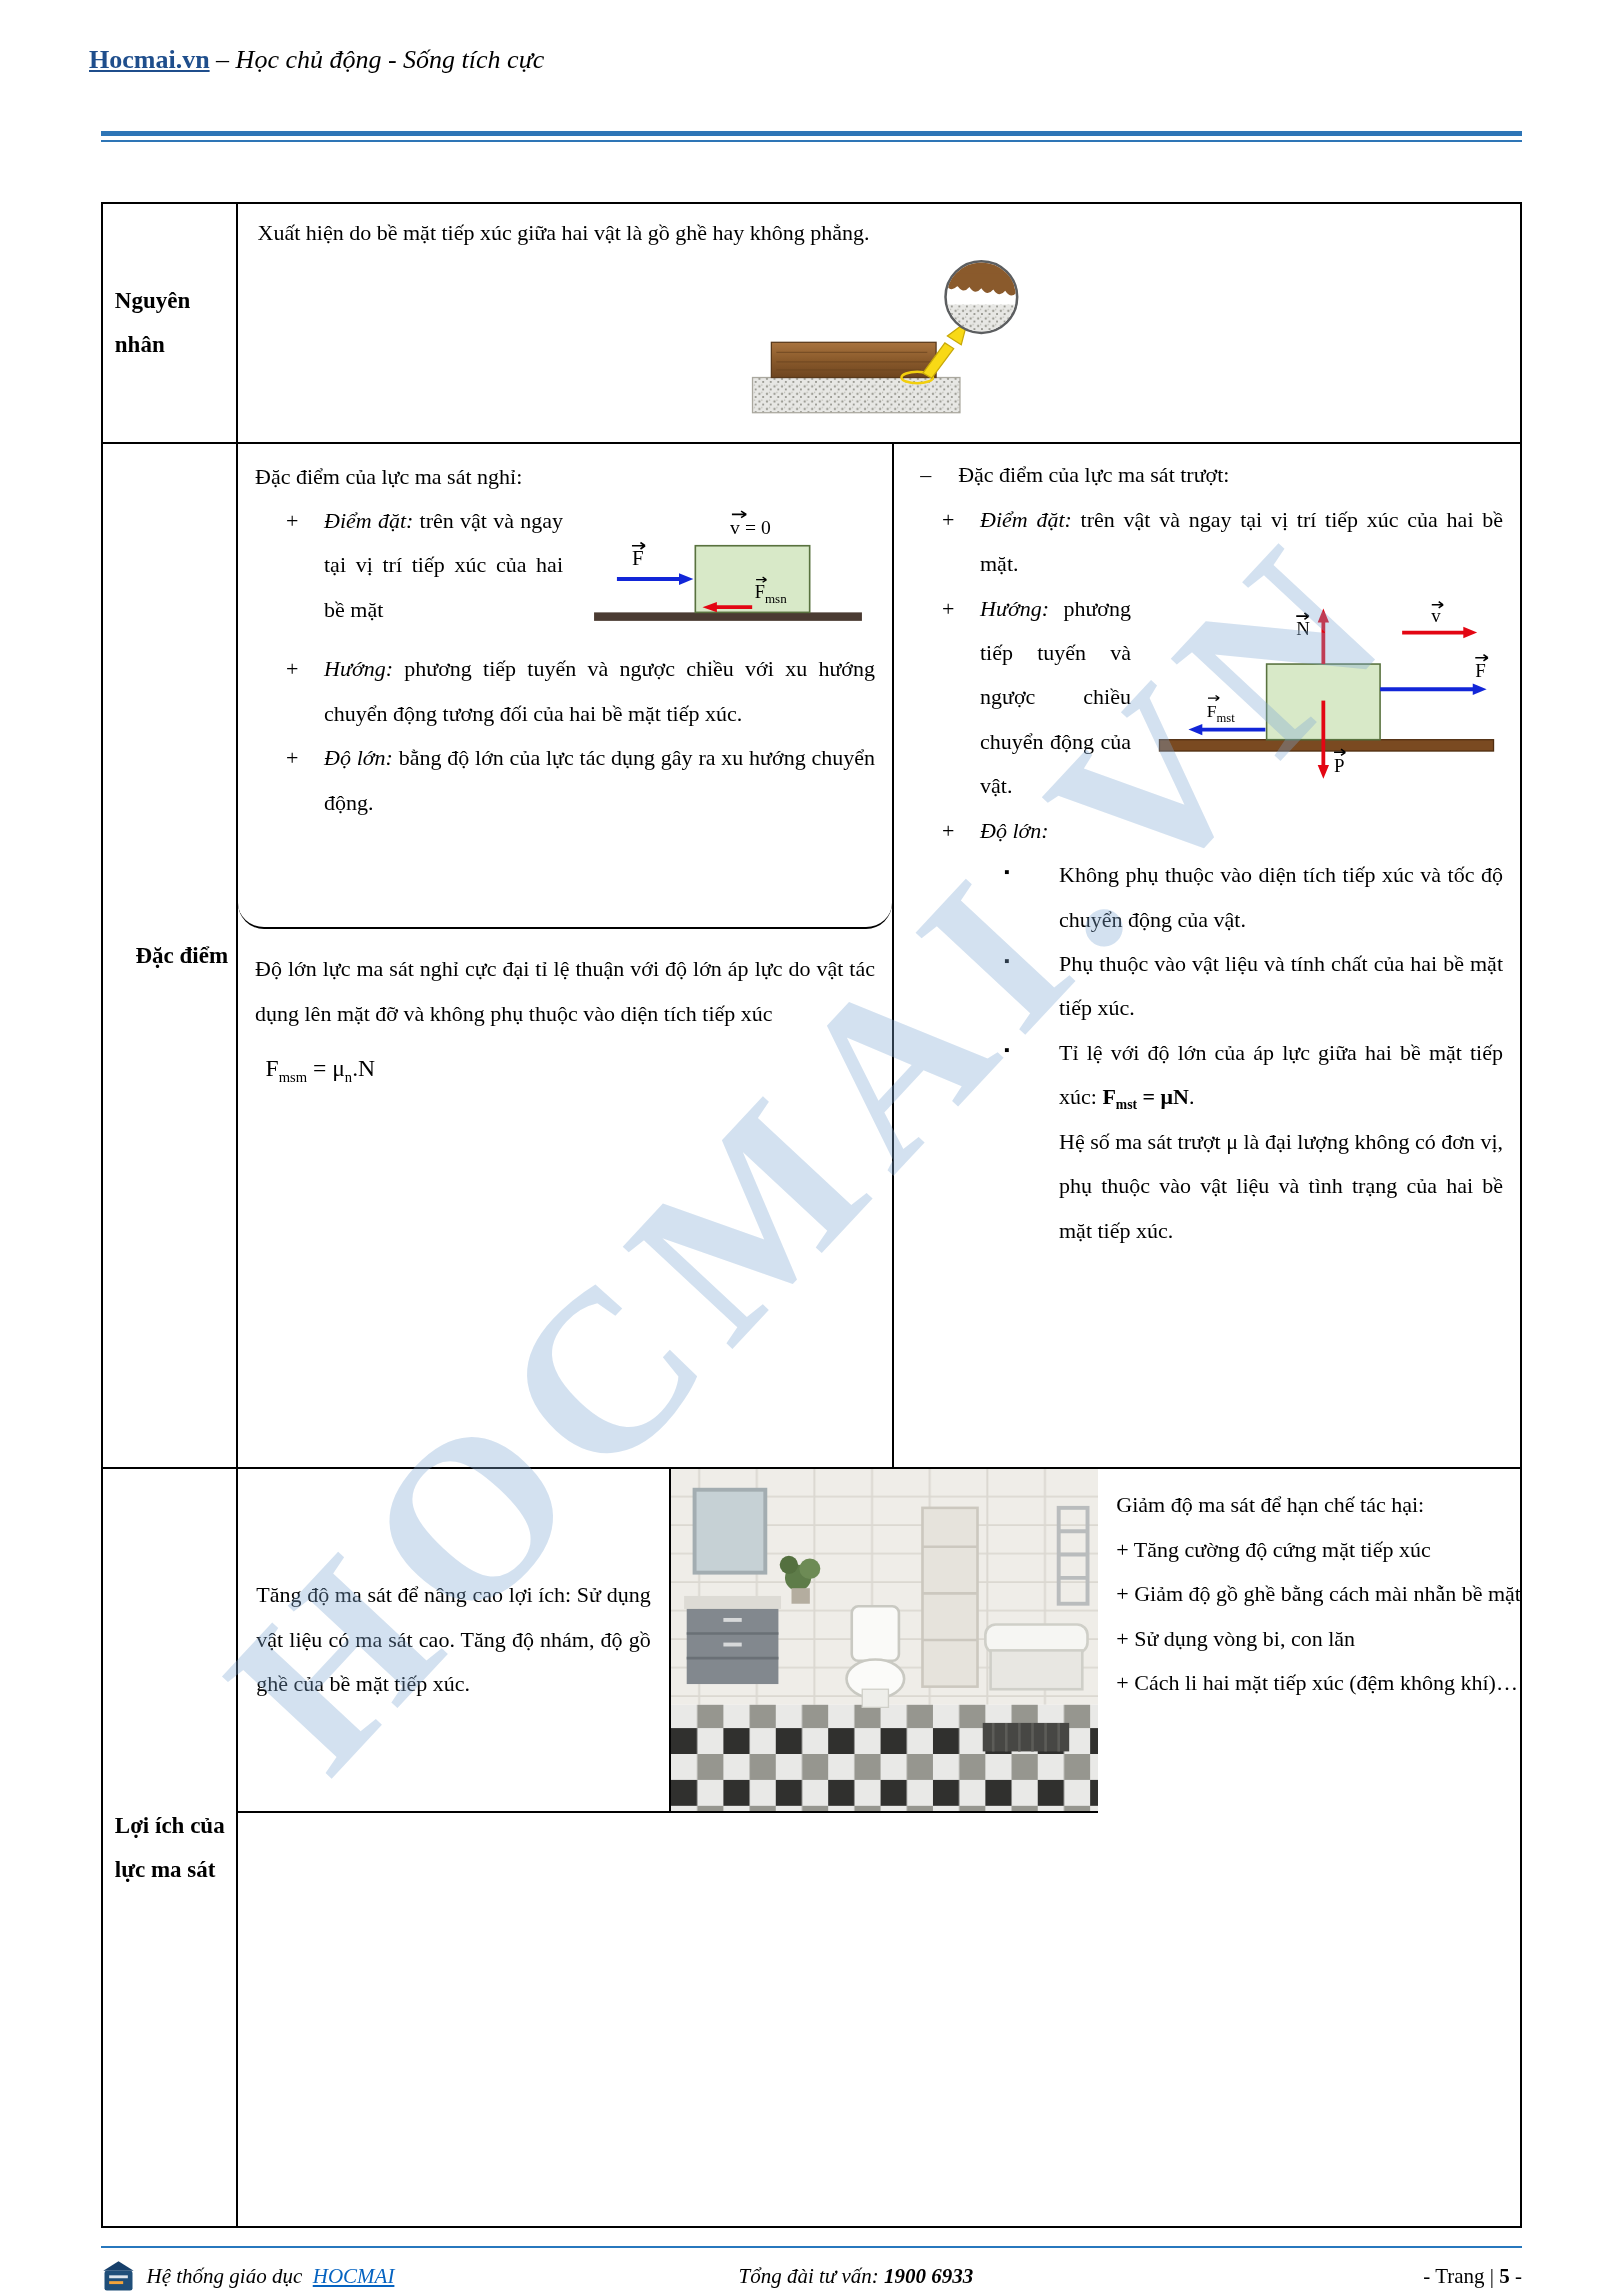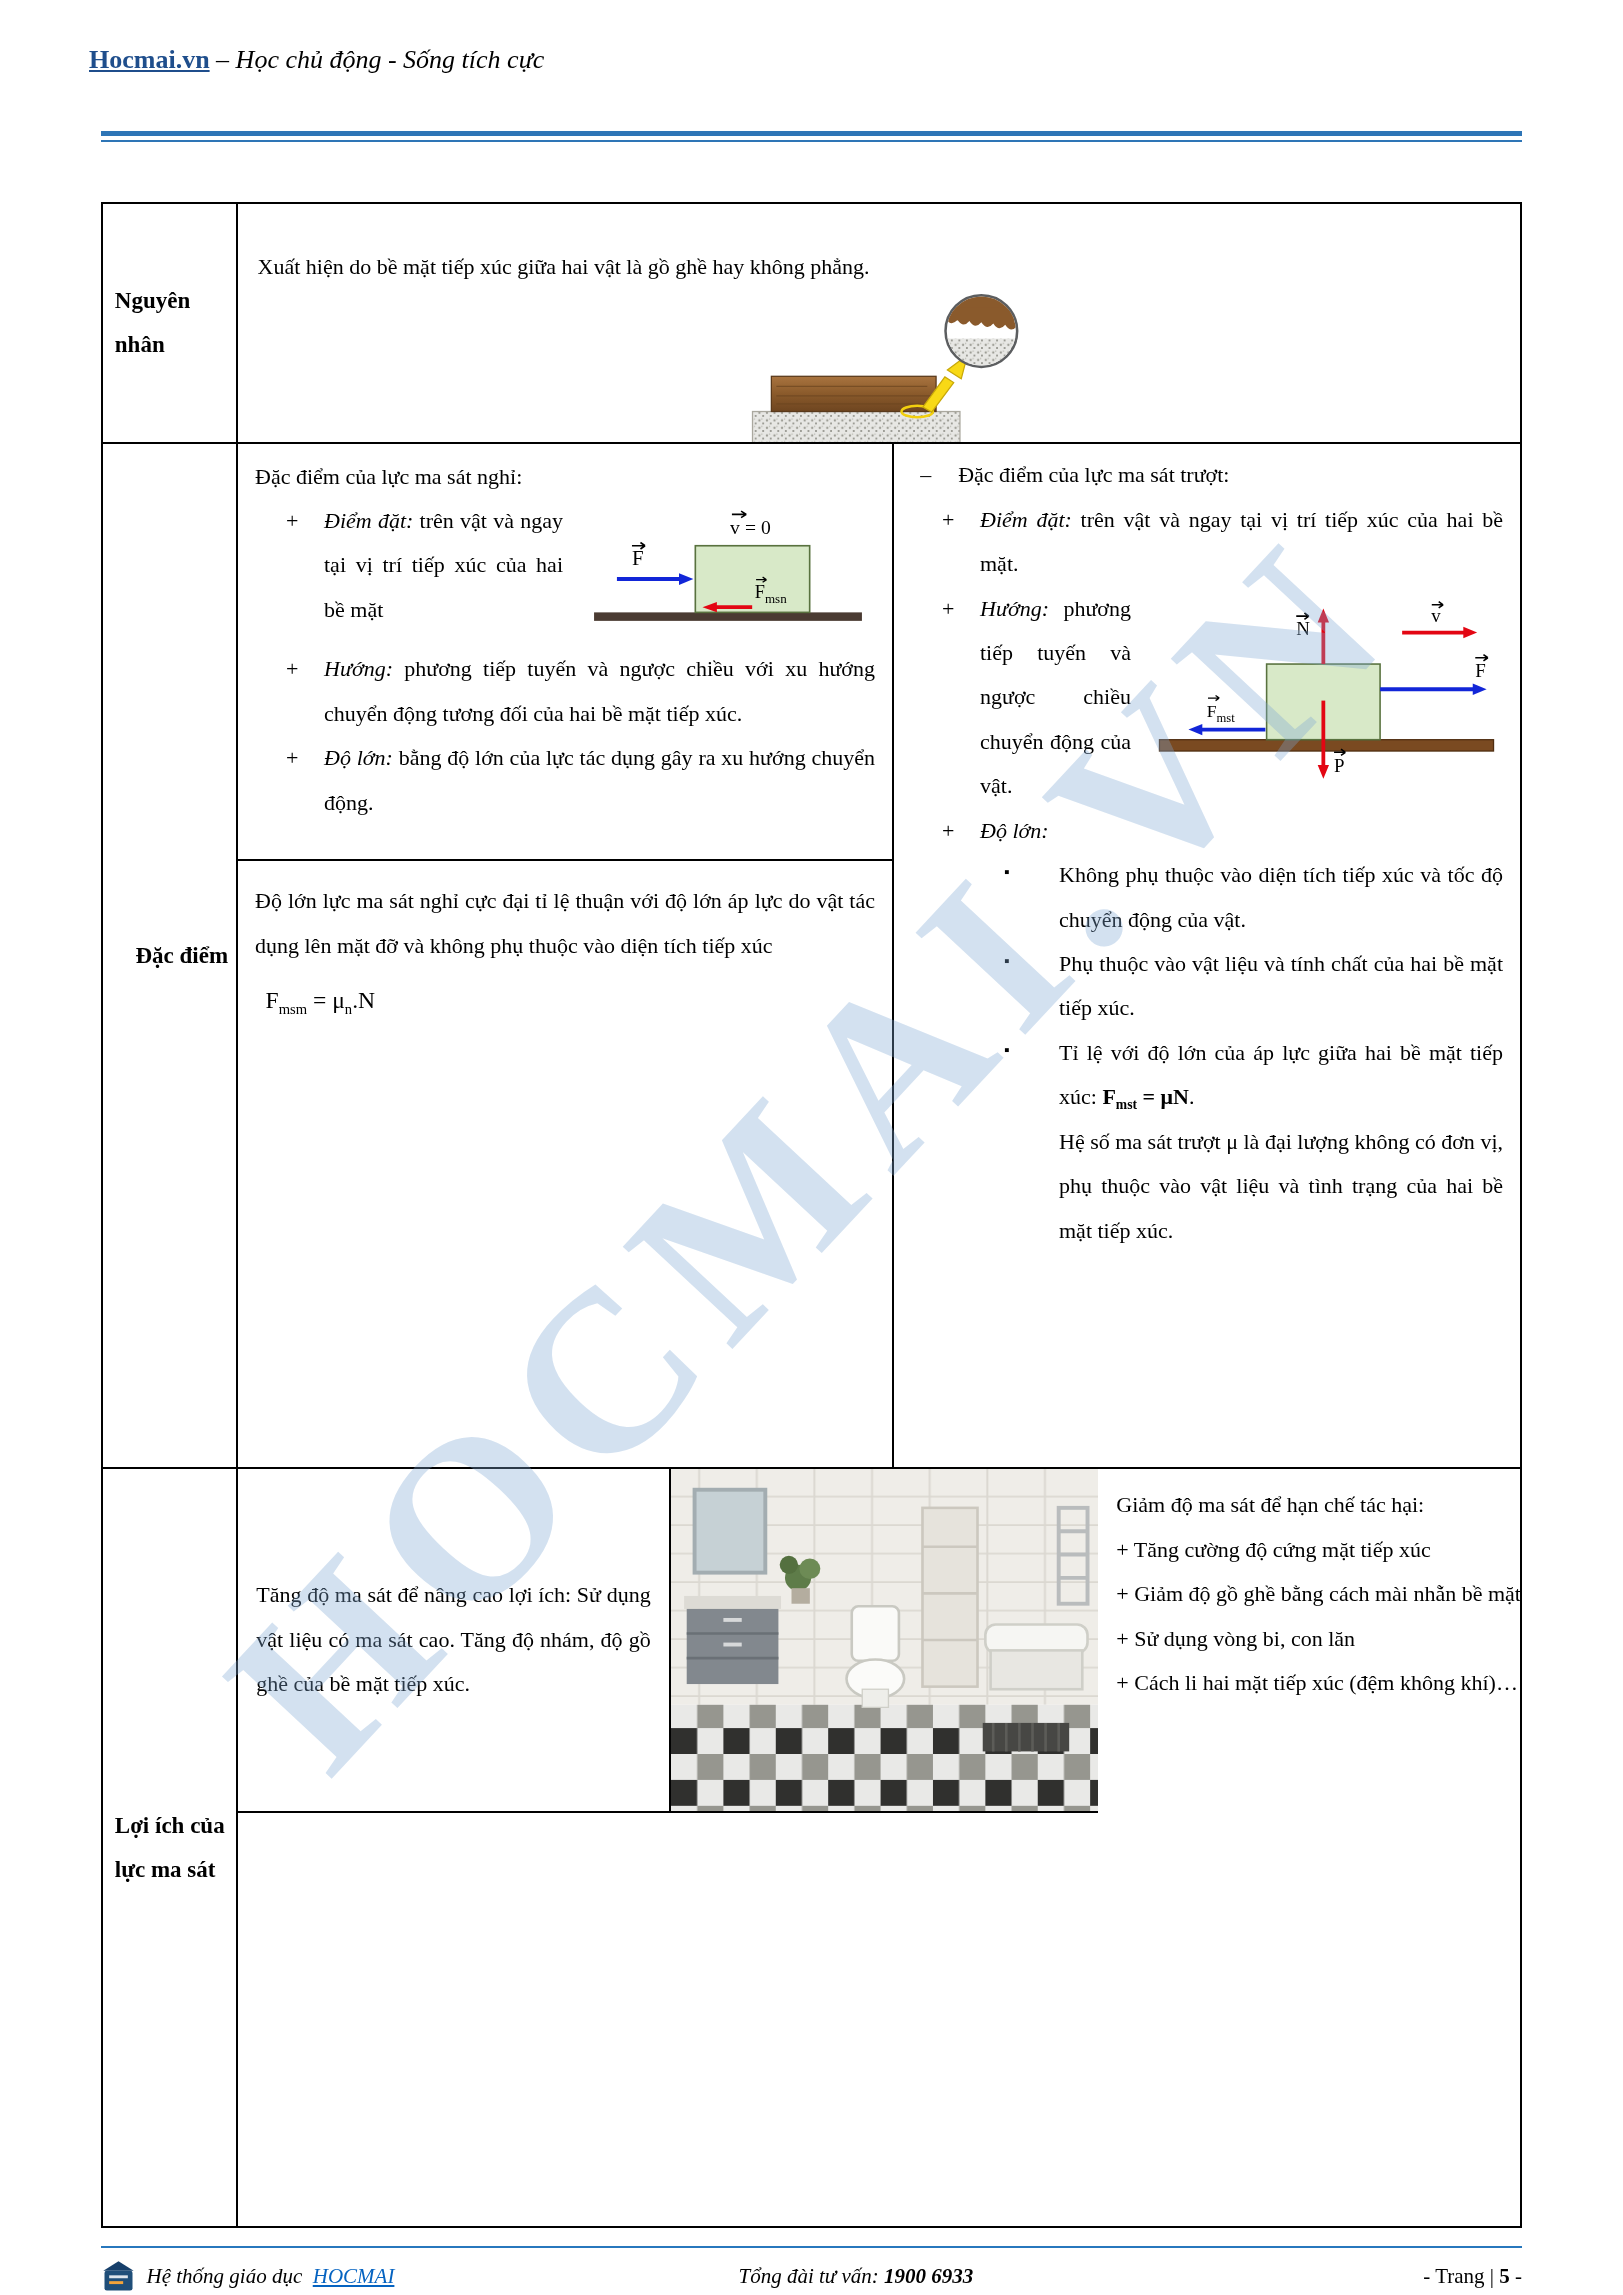--- a/index.html
+++ b/index.html
@@ -23,26 +23,26 @@
 .tbl{position:absolute;left:101px;top:202px;width:1421px;height:2026px;border:2px solid #000;
   display:flex;flex-direction:column;z-index:2;}
 .trow{display:flex;border-bottom:2px solid #000;min-height:0;}
 .trow.last{border-bottom:none;flex:1;}
 .r1{height:240px;}
 .r2{height:1025px;}
 .lblcell{width:135px;flex:0 0 135px;border-right:2px solid #000;display:flex;align-items:center;
   font-weight:bold;font-size:23px;line-height:1.9;padding:0 7.9px 0 11.8px;justify-content:flex-end;}
 
 
-.r1-content{flex:1;padding:6.5px 19.6px 0 19.6px;display:flex;flex-direction:column;overflow:hidden;margin-top:34px;}
+.r1-content{flex:1;padding:6.5px 19.6px 0 19.6px;display:flex;flex-direction:column;overflow:hidden;}
 .cause-fig{flex:1;display:flex;justify-content:center;align-items:flex-start;margin-top:-6.5px;}
 
 
 .static-col{width:656px;flex:0 0 656px;border-right:2px solid #000;display:flex;flex-direction:column;}
-.static-top{height:417px;border-bottom:2px solid #000;padding:10.5px 17px 0 17px;overflow:hidden;}
+.static-top{height:485px;border-bottom:2px solid #000;padding:10.5px 17px 0 17px;overflow:hidden;border-radius:26px;}
 .static-bottom{flex:1;padding:18.3px 17px 0 17px;overflow:hidden;}
 .kinetic-col{flex:1;padding:9.2px 17px 0 17px;overflow:hidden;}
 
 .pt{display:flex;margin-left:31px;}
 .pt .mark{flex:0 0 38px;}
 .pt .body{flex:1;text-align:justify;}
 .dashrow{margin-left:9.2px;}
 .iLbl{font-style:italic;}
 .p1row{display:flex;}
 .p1text{width:308px;flex:0 0 308px;}

